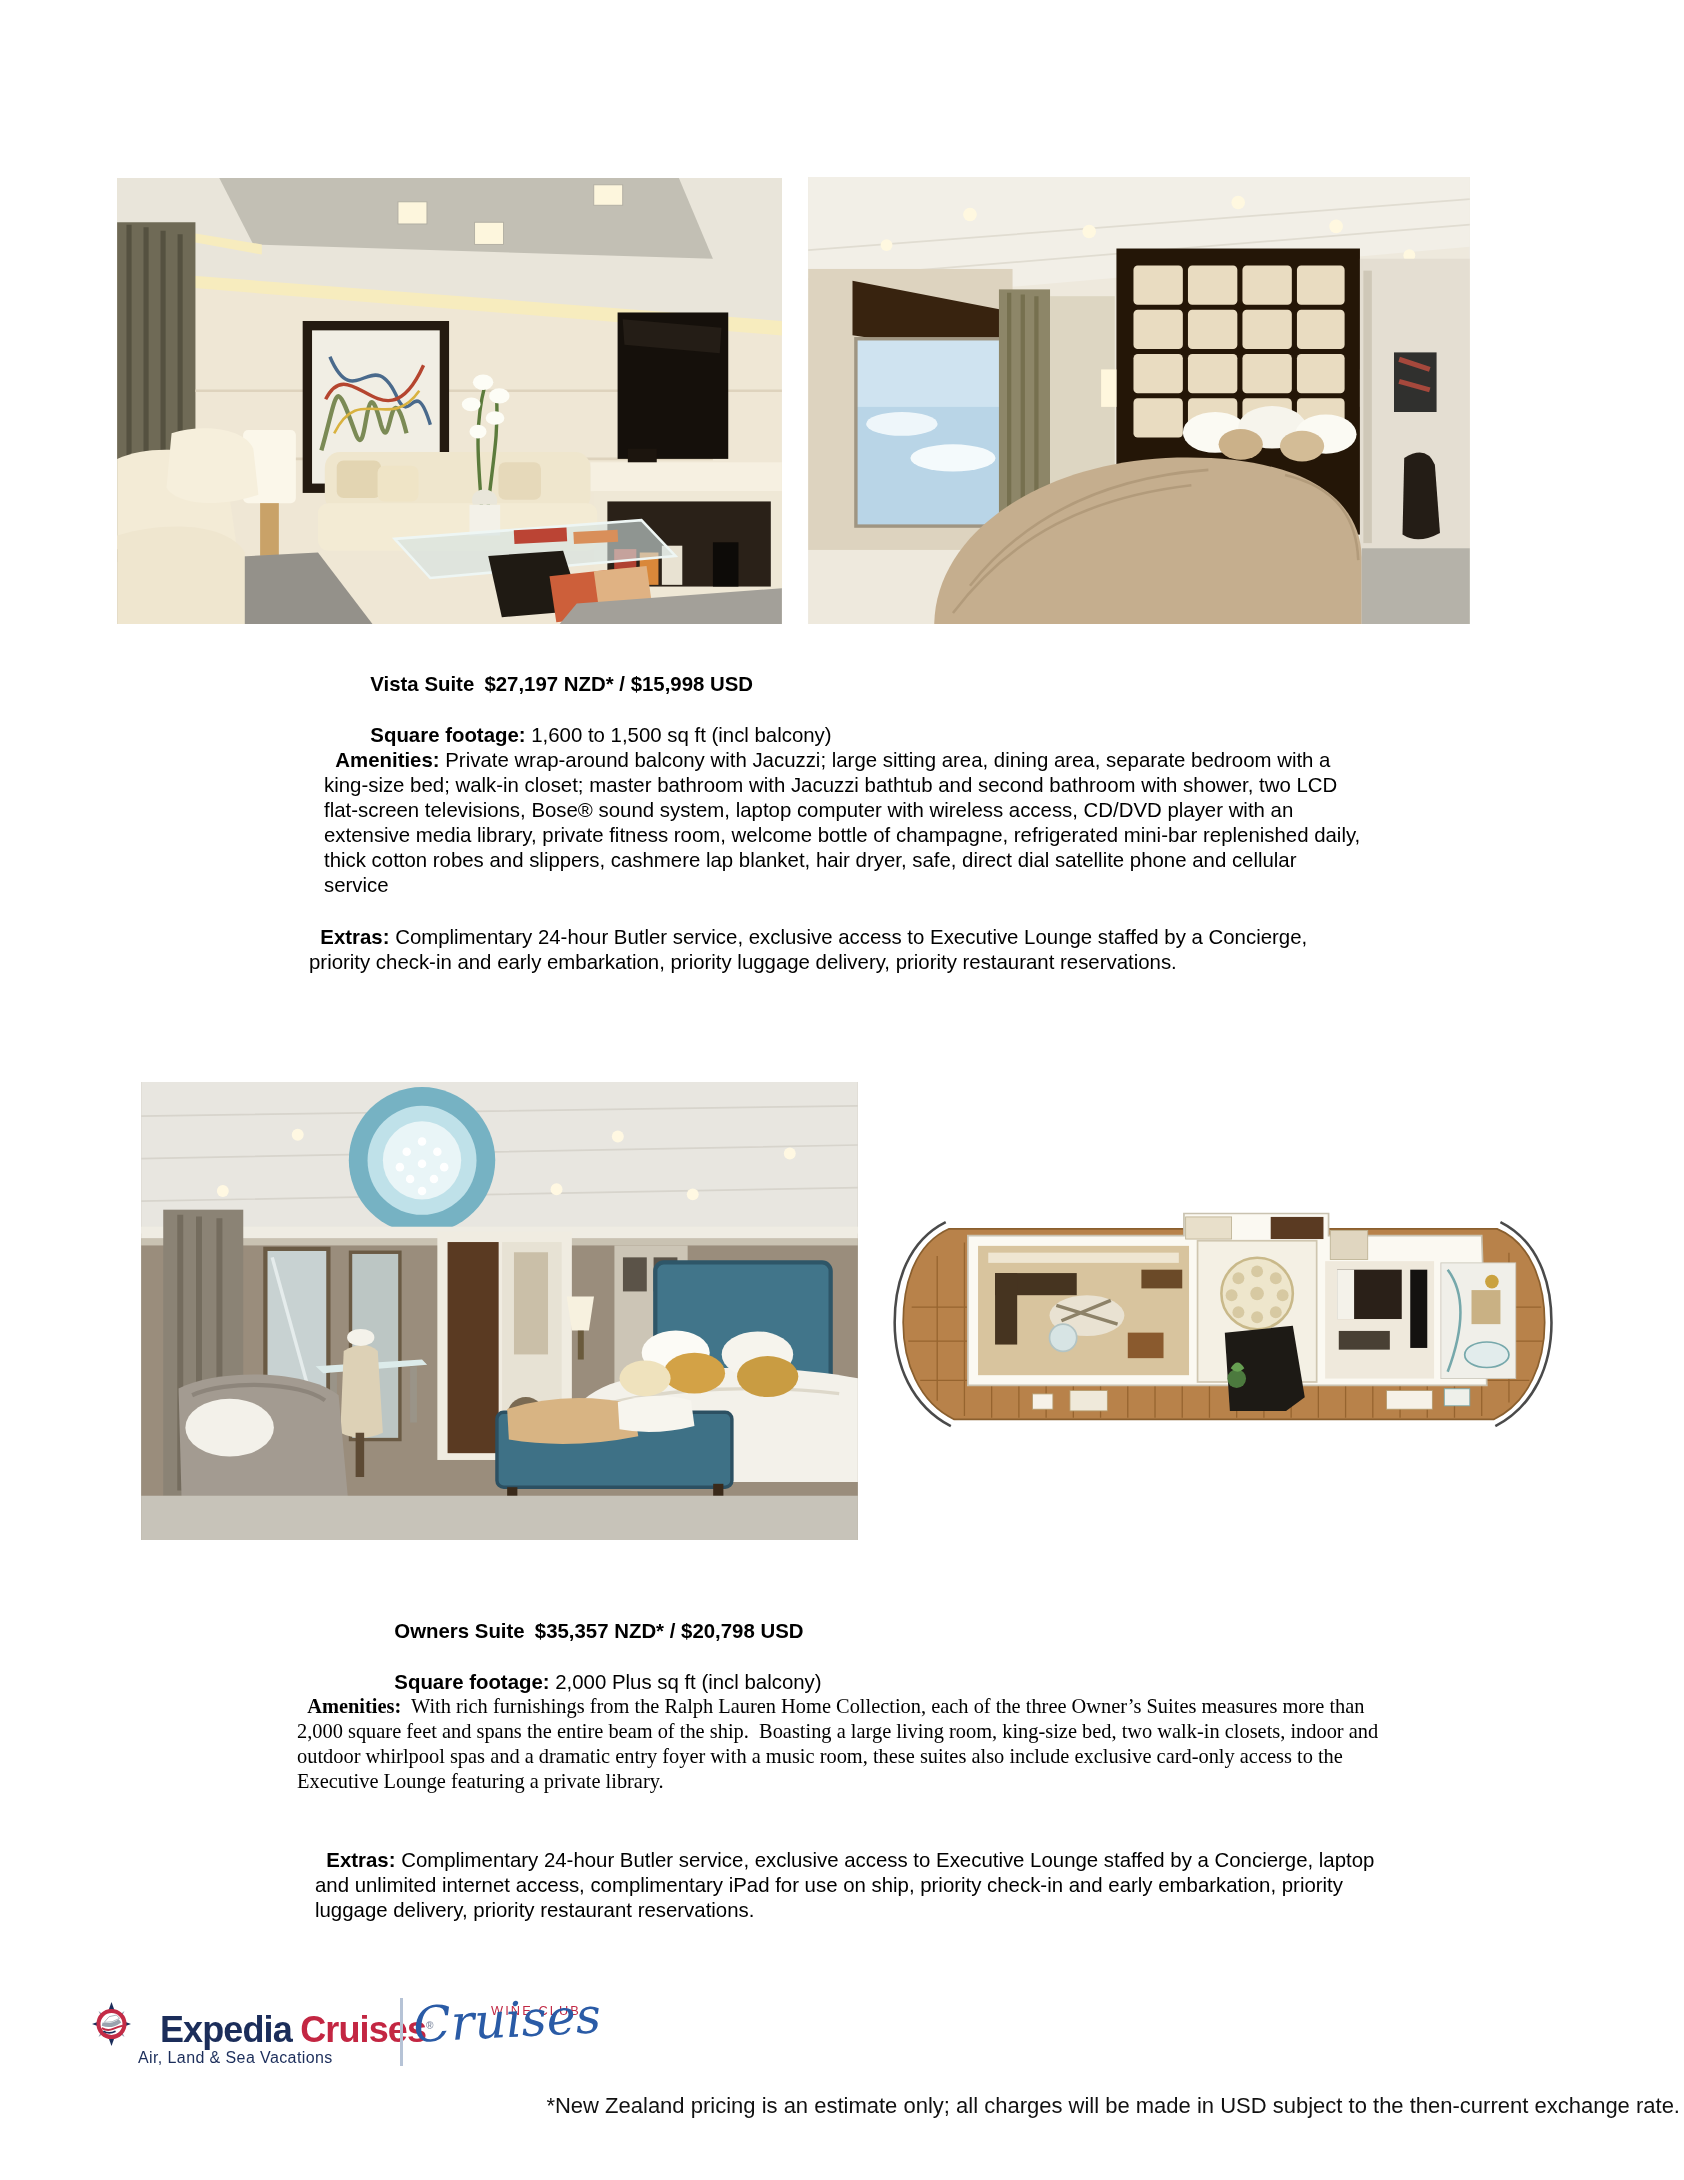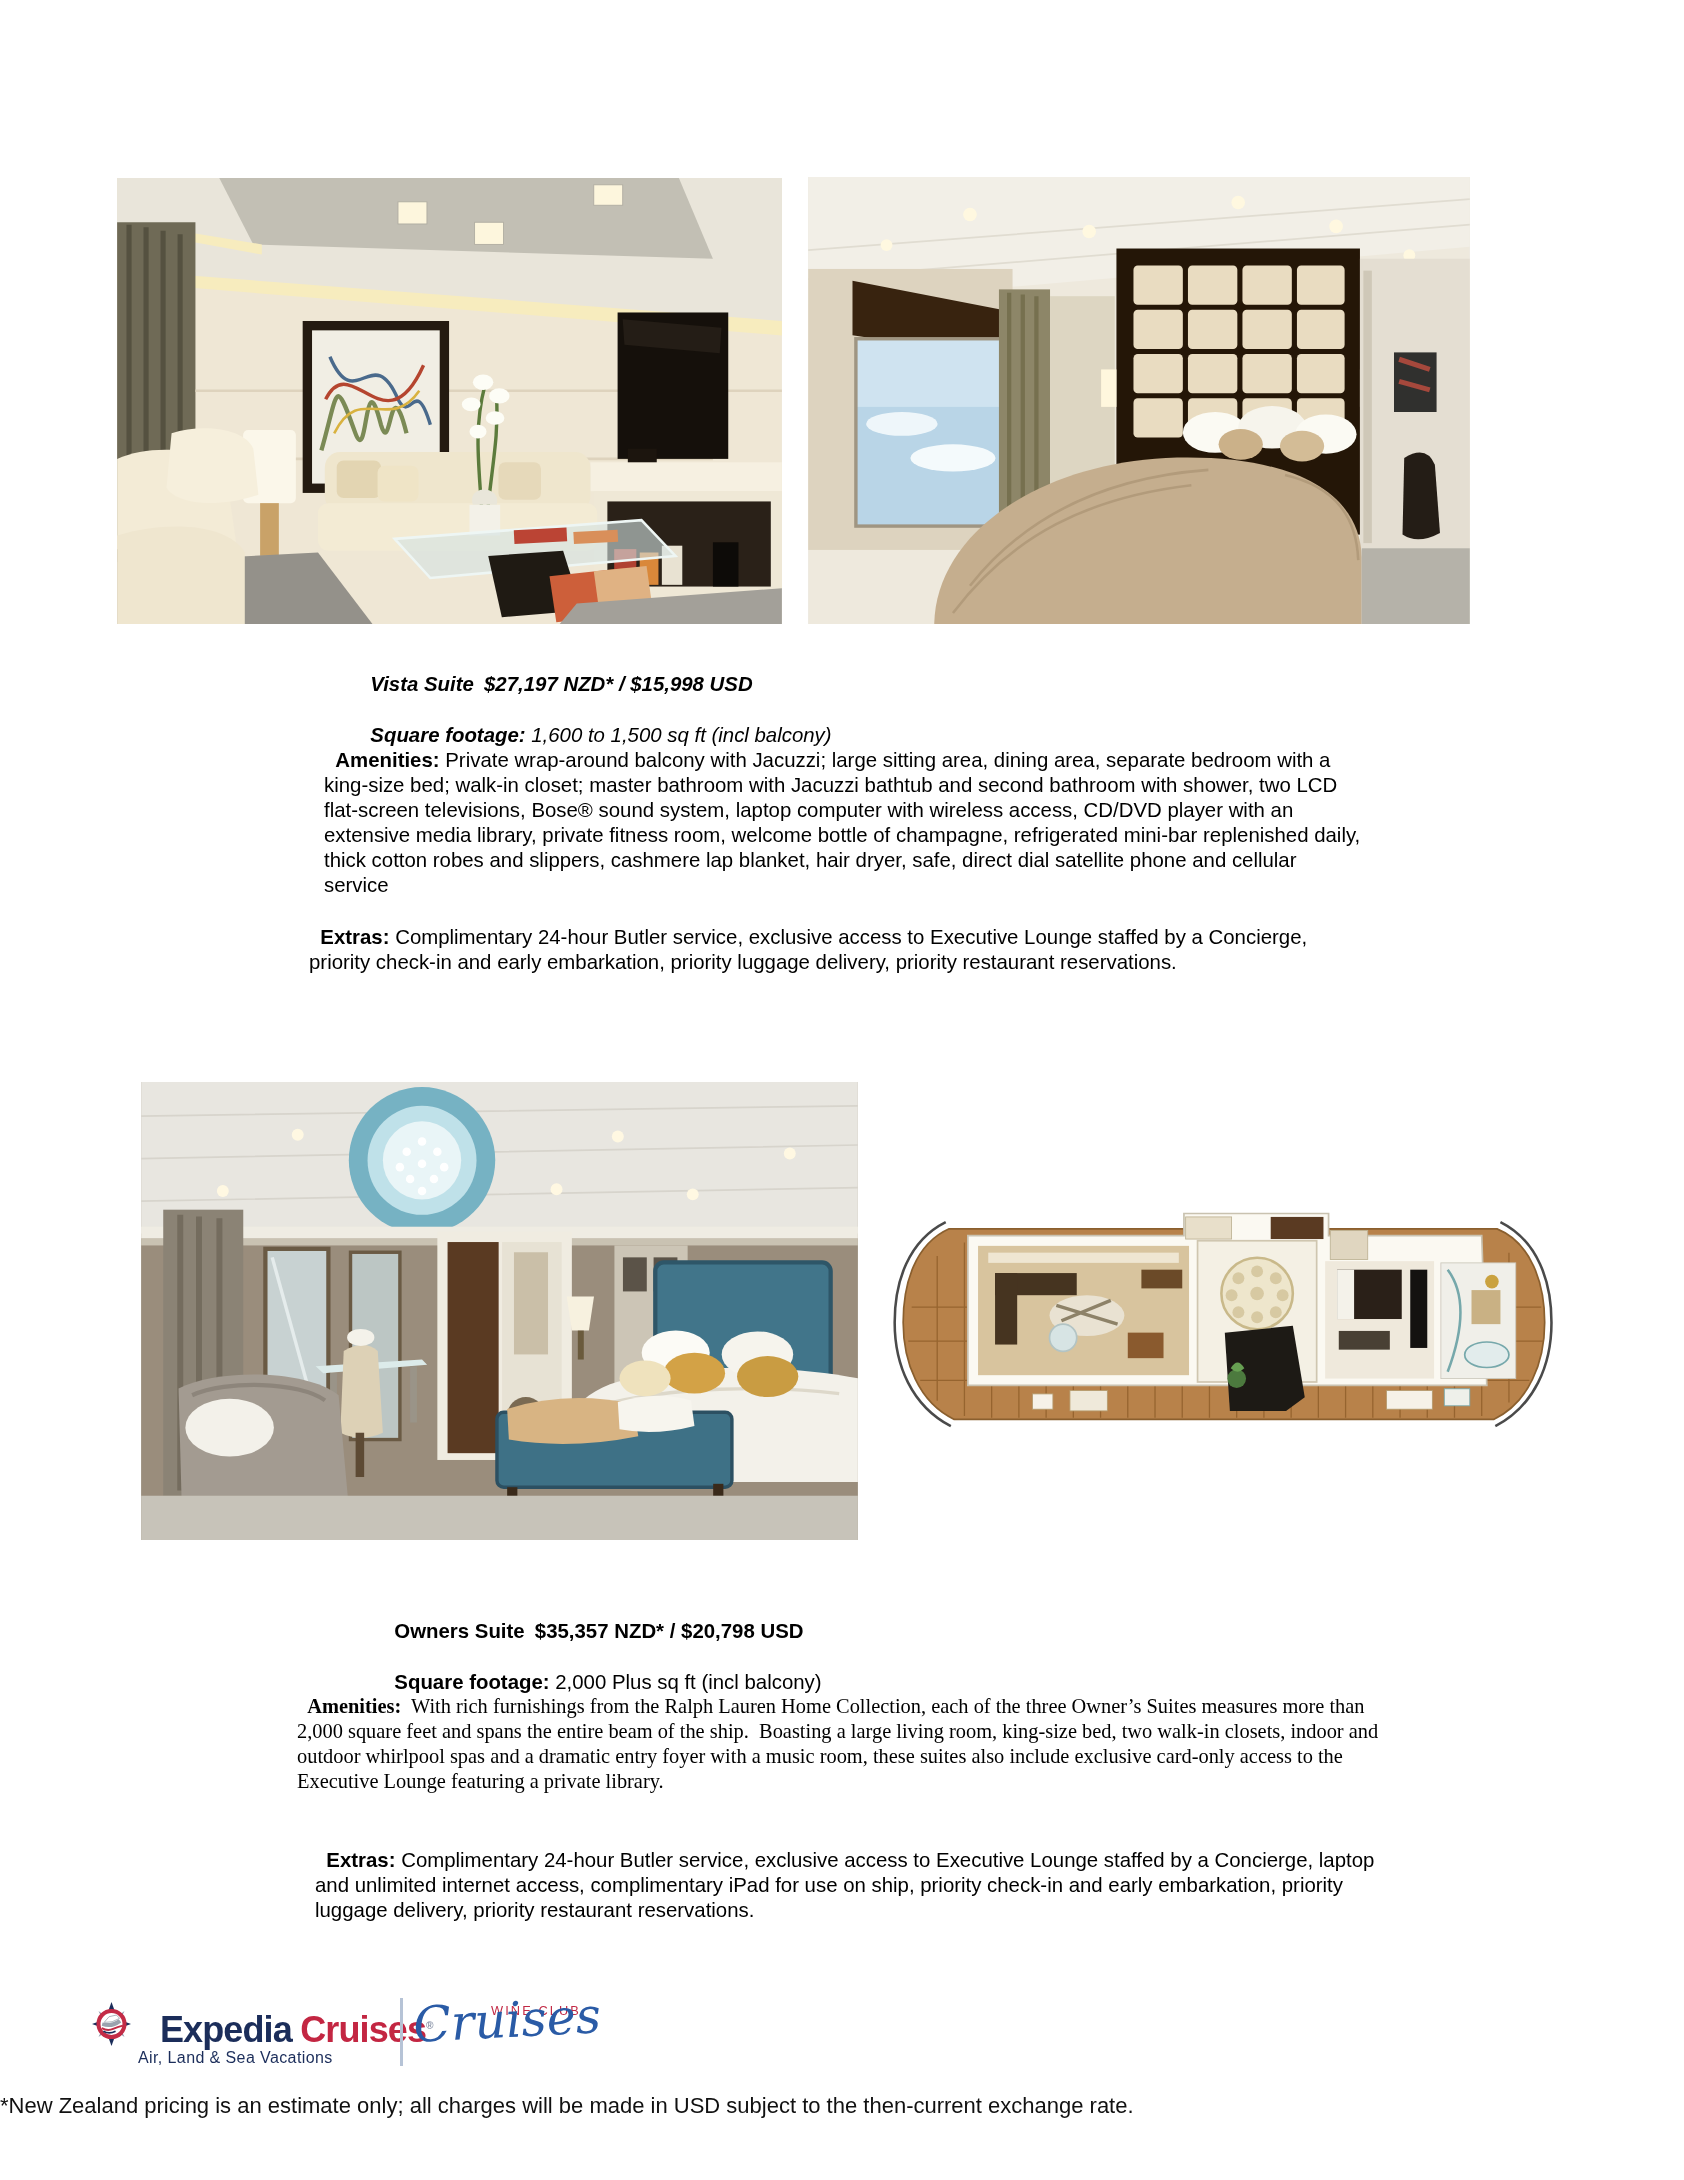--- a/index.html
+++ b/index.html
@@ -7,21 +7,21 @@
     width:1685px;height:2181px;position:relative;background:#ffffff;
     font-family:"Liberation Sans", sans-serif;color:#000;overflow:hidden;
   }
   .abs{position:absolute;}
   .photo{position:absolute;overflow:hidden;background:#eee;}
   .photo svg{display:block;}
   .heading{font-size:20.4px;line-height:25.6px;font-weight:bold;white-space:pre-wrap;}
   .heading .price{margin-left:10.2px;}
   .para{font-size:20.4px;line-height:25px;white-space:pre-wrap;}
   .para .lbl{font-weight:bold;}
-  .footer{width:1680px;text-align:left;font-size:22px;line-height:34px;color:#111;}
+  .footer{width:1680px;text-align:right;font-size:22px;line-height:34px;color:#111;}
   
   .brand{font-weight:bold;font-size:36px;letter-spacing:-0.9px;line-height:37px;white-space:nowrap;}
   .brand .navy{color:#1b2d5a;}
   .brand .red{color:#c32642;margin-left:8.5px;}
   .brand sup{font-size:10.2px;color:#8a93a8;}
   .tagline{color:#1b2d5a;font-size:16px;letter-spacing:0.4px;}
   .divider{width:2.6px;height:68px;background:#b6c3d6;}
   .winescript{font-family:"DejaVu Serif", serif;font-style:italic;font-size:49px;color:#2a5ba6;transform:rotate(-3deg);transform-origin:left bottom;white-space:nowrap;}
   .wineclub{color:#c22a46;font-size:12.8px;font-weight:normal;letter-spacing:2.1px;white-space:nowrap;}
 </style>
@@ -157,21 +157,21 @@
   <ellipse cx="508" cy="314" rx="26" ry="18" fill="#cbb189"></ellipse>
   <ellipse cx="580" cy="316" rx="26" ry="18" fill="#d3bc96"></ellipse>
   <path d="M148,525 C150,420 268,338 420,330 C560,324 648,366 650,446 L650,525 Z" fill="#c5ae8e"></path>
   <path d="M190,480 C260,392 360,352 470,344 M170,512 C240,420 330,376 450,362" stroke="#b29b7b" stroke-width="3" fill="none"></path>
   <path d="M560,350 C620,364 644,400 646,450" stroke="#b29b7b" stroke-width="3" fill="none"></path>
 
   <polygon points="650,436 777,436 777,525 650,525" fill="#b5b2a9"></polygon>
 </svg>
 </div>
 
-<div class="abs heading" style="left:359px;top:646px;font-style:italic;">
+<div class="abs heading" style="left:359px;top:646px;">
   <span>Vista Suite</span><span class="price">$27,197 NZD* / $15,998 USD</span><br>
   <span>Square footage:</span><span style="font-weight:normal"> 1,600 to 1,500 sq ft (incl balcony)</span>
 </div>
 
 <div class="abs para" style="left:324px;top:723px;width:1039px;">
   <span class="lbl">Amenities:</span><span> Private wrap-around balcony with Jacuzzi; large sitting area, dining area, separate bedroom with a king-size bed; walk-in closet; master bathroom with Jacuzzi bathtub and second bathroom with shower, two LCD flat-screen televisions, Bose® sound system, laptop computer with wireless access, CD/DVD player with an extensive media library, private fitness room, welcome bottle of champagne, refrigerated mini-bar replenished daily, thick cotton robes and slippers, cashmere lap blanket, hair dryer, safe, direct dial satellite phone and cellular service</span>
 </div>
 
 <div class="abs para" style="left:309px;top:900px;width:1039px;">
   <span class="lbl">Extras:</span><span> Complimentary 24-hour Butler service, exclusive access to Executive Lounge staffed by a Concierge, priority check-in and early embarkation, priority luggage delivery, priority restaurant reservations.</span>

